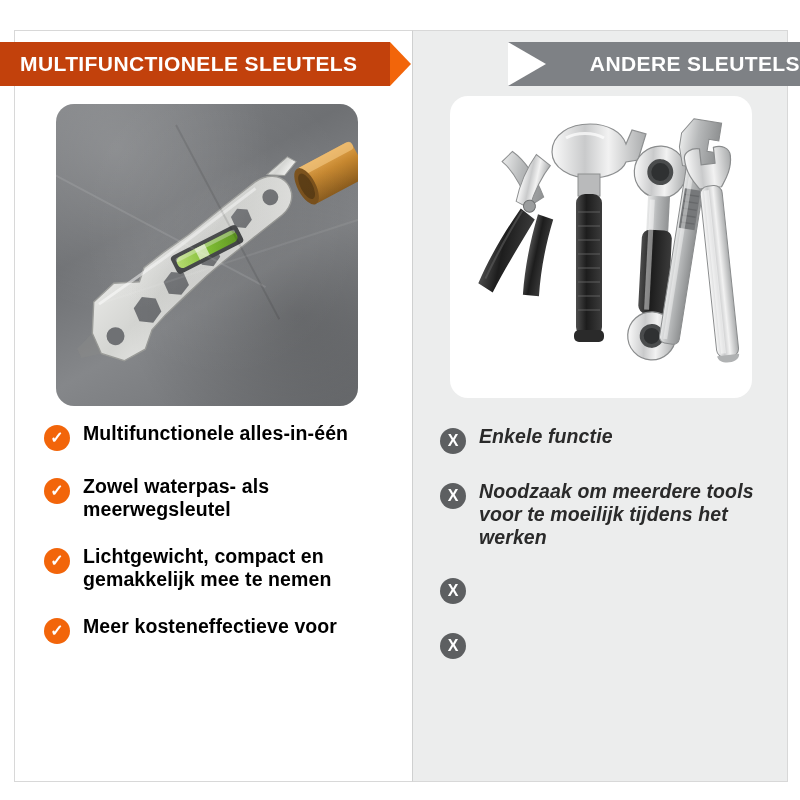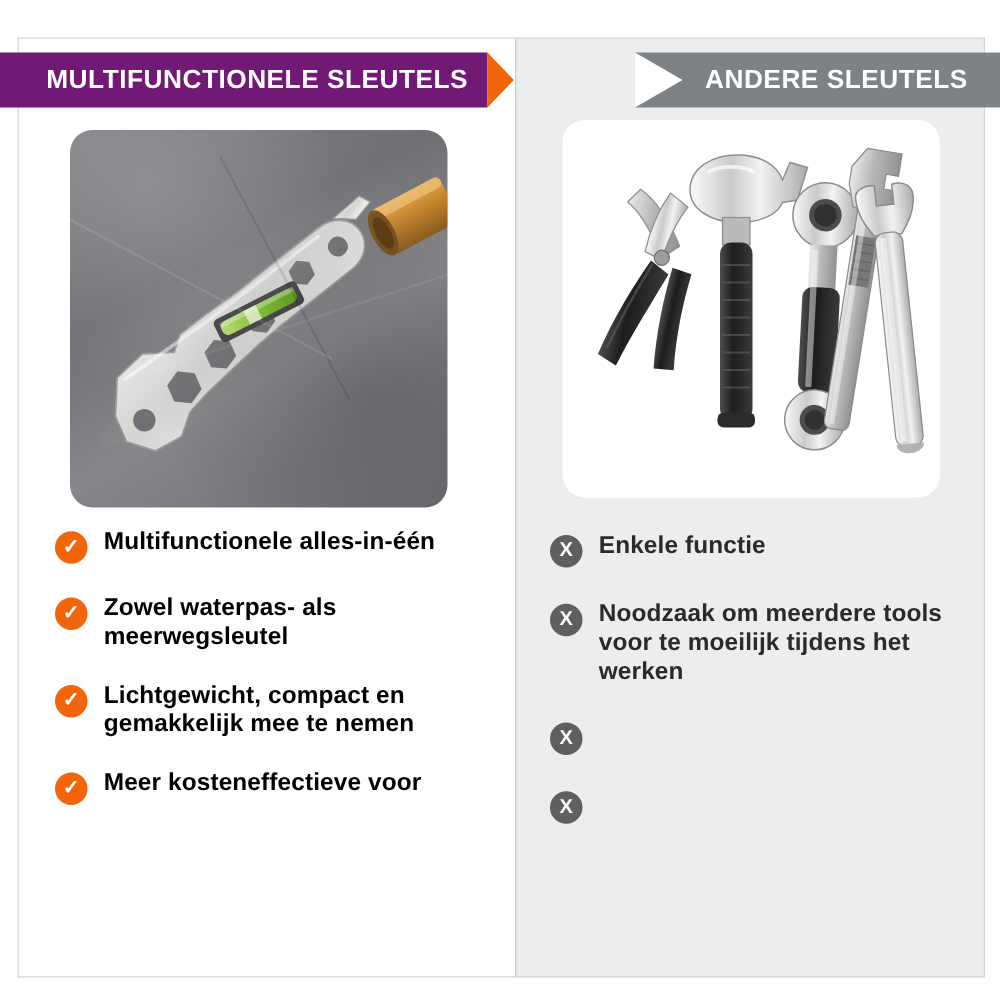--- a/index.html
+++ b/index.html
@@ -49,22 +49,22 @@
     position: absolute;
     height: 44px;
     display: flex;
     align-items: center;
     box-sizing: border-box;
   }
   .ribbon-left {
     top: 42px;
     left: 0;
     width: 390px;
-    background: #701a75;
-    padding-left: 37px;
+    background: #c2410c;
+    padding-left: 20px;
     color: #ffffff;
     font-size: 21px;
     font-weight: bold;
     letter-spacing: 0.4px;
   }
   .ribbon-left:after {
     content: "";
     position: absolute;
     right: -21px;
     top: 0;
@@ -77,20 +77,21 @@
   .ribbon-right {
     top: 42px;
     left: 508px;
     width: 292px;
     background: #7e8185;
     padding-left: 56px;
     color: #ffffff;
     font-size: 21px;
     font-weight: bold;
     letter-spacing: 0.4px;
+    justify-content: flex-end;
   }
   .ribbon-right:before {
     content: "";
     position: absolute;
     left: 0px;
     top: 0;
     width: 0;
     height: 0;
     border-top: 22px solid transparent;
     border-bottom: 22px solid transparent;
@@ -162,21 +163,21 @@
   }
   .badge-check { background: #f2650a; }
   .badge-cross { background: #5d5f61; }
   .item-text {
     font-size: 19.5px;
     font-weight: bold;
     color: #000000;
     line-height: 1.18;
     letter-spacing: 0.1px;
   }
-  .list-right .item-text { color: #2a2a2a; }
+  .list-right .item-text { color: #2a2a2a; font-style: italic; }
   .list-right .item { margin-bottom: 26px; }
 
   
   svg { display: block; }
 </style>
 </head>
 <body>
 
 <div class="page">
 

